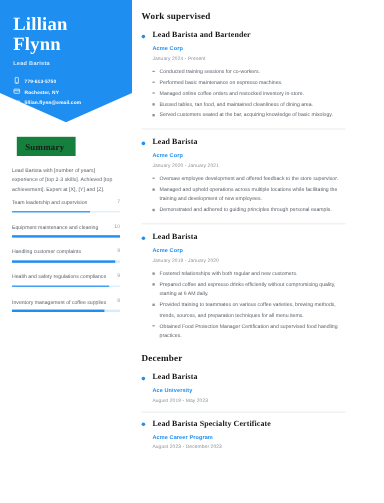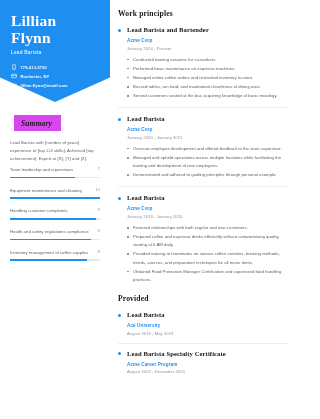--- a/index.html
+++ b/index.html
@@ -43,25 +43,24 @@
   .c-txt { color: #ffffff; font-size: 4px; font-weight: 700; letter-spacing: .12px; white-space: nowrap; }
 
   .side-body { padding: 10px 10px 0 10px; }
 
   .side-head {
     display: inline-block;
     font-family: "Liberation Serif", serif;
     font-size: 7.4px;
     font-weight: 700;
     color: #1a1a1a;
-    background: #d946ef;
+    background: #15803d;
     padding: 3.5px 9px 3.5px 7px;
     margin-left: 4px;
     letter-spacing: .2px;
-    font-style: italic;
   }
   .side-head-wrap { margin-bottom: 8px; }
 
   .summary-txt {
     font-size: 4.3px;
     line-height: 1.85;
     color: #595f66;
     letter-spacing: .05px;
   }
 
@@ -213,21 +212,21 @@
             <div class="bar-fill" style="width: 85%;"></div>
           </div>
         </div>
       </div>
 
     </div>
   </aside>
 
   <main class="main">
 
-    <div class="sec-head">Work principles</div>
+    <div class="sec-head">Work supervised</div>
 
     <section class="entry">
       <span class="entry-dot"></span>
       <div class="job-title">Lead Barista and Bartender</div>
       <div class="company">Acme Corp</div>
       <div class="dates">January 2024 - Present</div>
       <ul class="bullets">
         <li>Conducted training sessions for co-workers.</li>
         <li>Performed basic maintenance on espresso machines.</li>
         <li>Managed online coffee orders and restocked inventory in-store.</li>
@@ -258,21 +257,21 @@
       <div class="company">Acme Corp</div>
       <div class="dates">January 2019 - January 2020</div>
       <ul class="bullets">
         <li>Fostered relationships with both regular and new customers.</li>
         <li>Prepared coffee and espresso drinks efficiently without compromising quality, starting at 6 AM daily.</li>
         <li>Provided training to teammates on various coffee varieties, brewing methods, trends, sources, and preparation techniques for all menu items.</li>
         <li>Obtained Food Protection Manager Certification and supervised food handling practices.</li>
       </ul>
     </section>
 
-    <div class="sec-head edu">Provided</div>
+    <div class="sec-head edu">December</div>
 
     <section class="entry">
       <span class="entry-dot"></span>
       <div class="job-title">Lead Barista</div>
       <div class="company">Ace University</div>
       <div class="dates">August 2019 - May 2023</div>
     </section>
 
     <div class="divider tight"></div>
 

